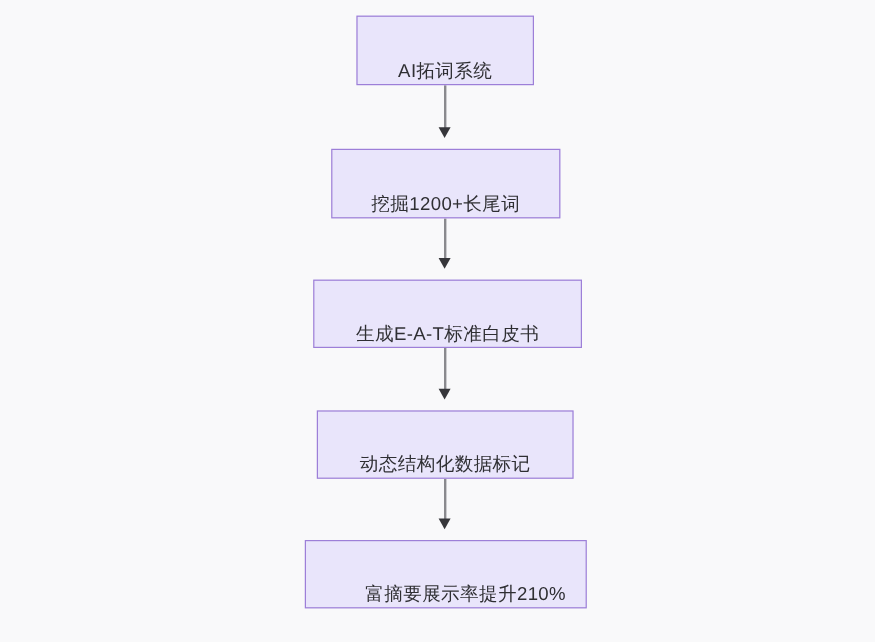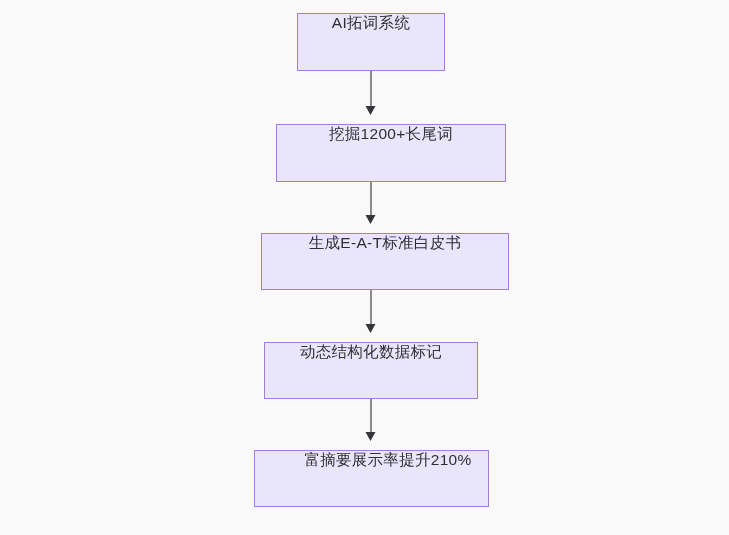--- a/index.html
+++ b/index.html
@@ -17,21 +17,21 @@
     position: relative;
     width: 729px;
     height: 535px;
   }
   .node {
     position: absolute;
     box-sizing: border-box;
     background: #e9e5fb;
     border: 1.6px solid #9d7fd8;
     display: flex;
-    align-items: flex-start;
+    align-items: flex-end;
     justify-content: center;
     color: #2f2f33;
     font-size: 15.5px;
     letter-spacing: 0.3px;
     line-height: 1.2;
     white-space: nowrap;
   }
   .node-label {
     display: block;
   }
@@ -76,24 +76,24 @@
     <div class="edge-head" style="top: 34px; border-top-color: rgb(54, 54, 58);"></div>
   </div>
   <div class="edge" style="left: 371px; top: 399px; height: 42px;">
     <div class="edge-line" style="height: 34px; background: rgb(138, 138, 142);"></div>
     <div class="edge-head" style="top: 33px; border-top-color: rgb(54, 54, 58);"></div>
   </div>
 
   <div class="node" style="left: 297px; top: 13px; width: 148px; height: 58px; background: rgb(233, 229, 251); border-color: rgb(157, 127, 216); color: rgb(47, 47, 51);">
     <span class="node-label">AI拓词系统</span>
   </div>
-  <div class="node" style="left: 276px; top: 124px; width: 230px; height: 58px; background: rgb(233, 229, 251); border-color: rgb(157, 127, 216); color: rgb(47, 47, 51);">
+  <div class="node" style="left: 276px; top: 124px; width: 191px; height: 58px; background: rgb(233, 229, 251); border-color: rgb(157, 127, 216); color: rgb(47, 47, 51);">
     <span class="node-label">挖掘1200+长尾词</span>
   </div>
-  <div class="node" style="left: 261px; top: 233px; width: 248px; height: 57px; background: rgb(233, 229, 251); border-color: rgb(157, 127, 216); color: rgb(47, 47, 51);">
+  <div class="node" style="left: 261px; top: 233px; width: 224px; height: 57px; background: rgb(233, 229, 251); border-color: rgb(157, 127, 216); color: rgb(47, 47, 51);">
     <span class="node-label">生成E-A-T标准白皮书</span>
   </div>
   <div class="node" style="left: 264px; top: 342px; width: 214px; height: 57px; background: rgb(233, 229, 251); border-color: rgb(157, 127, 216); color: rgb(47, 47, 51);">
     <span class="node-label">动态结构化数据标记</span>
   </div>
   <div class="node" style="left: 254px; top: 450px; width: 235px; height: 57px; background: rgb(233, 229, 251); border-color: rgb(157, 127, 216); color: rgb(47, 47, 51); padding-left: 33px;">
     <span class="node-label">富摘要展示率提升210%</span>
   </div>
 
 </div>

